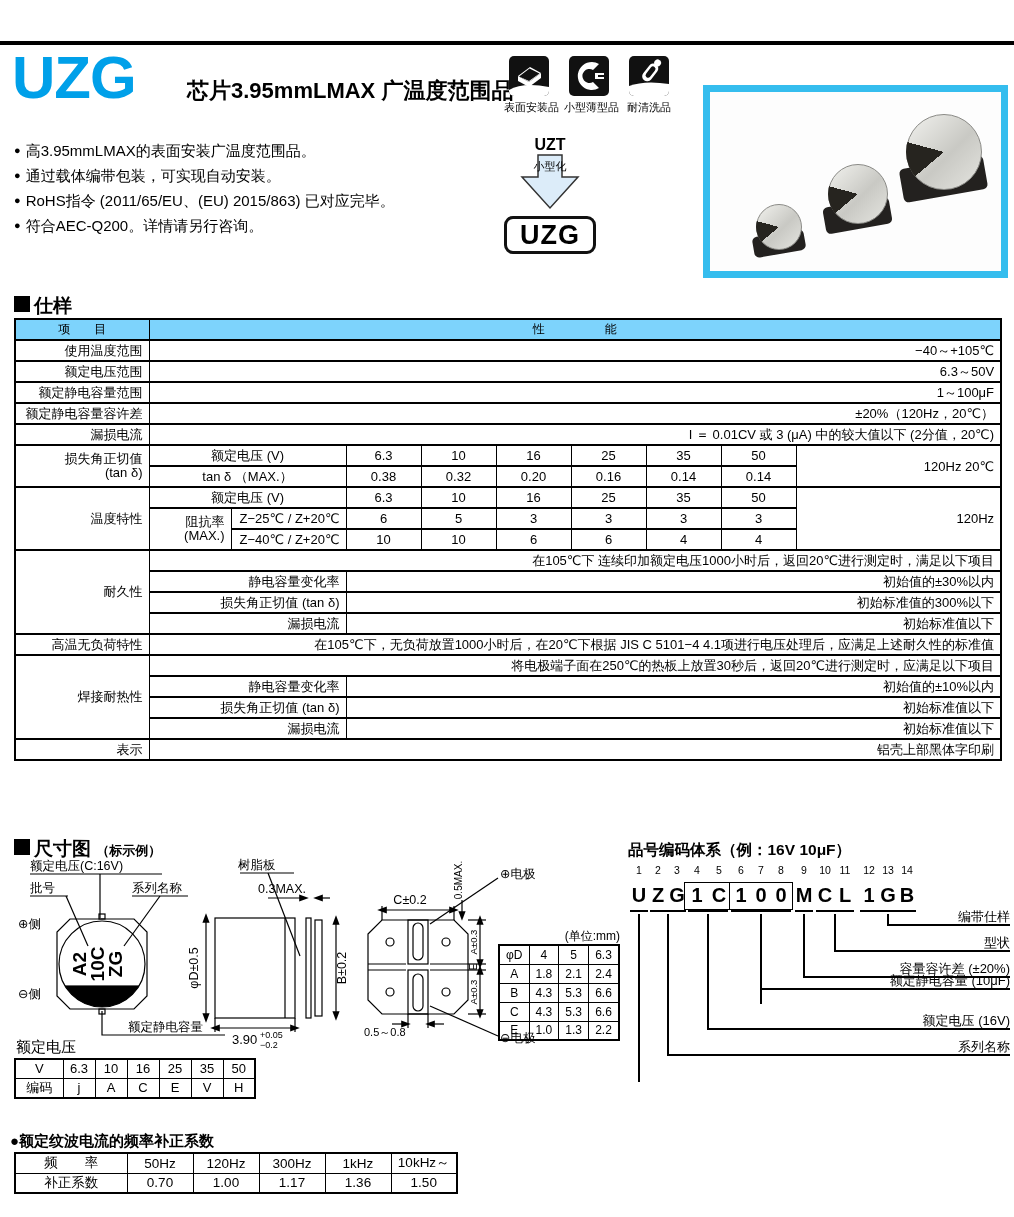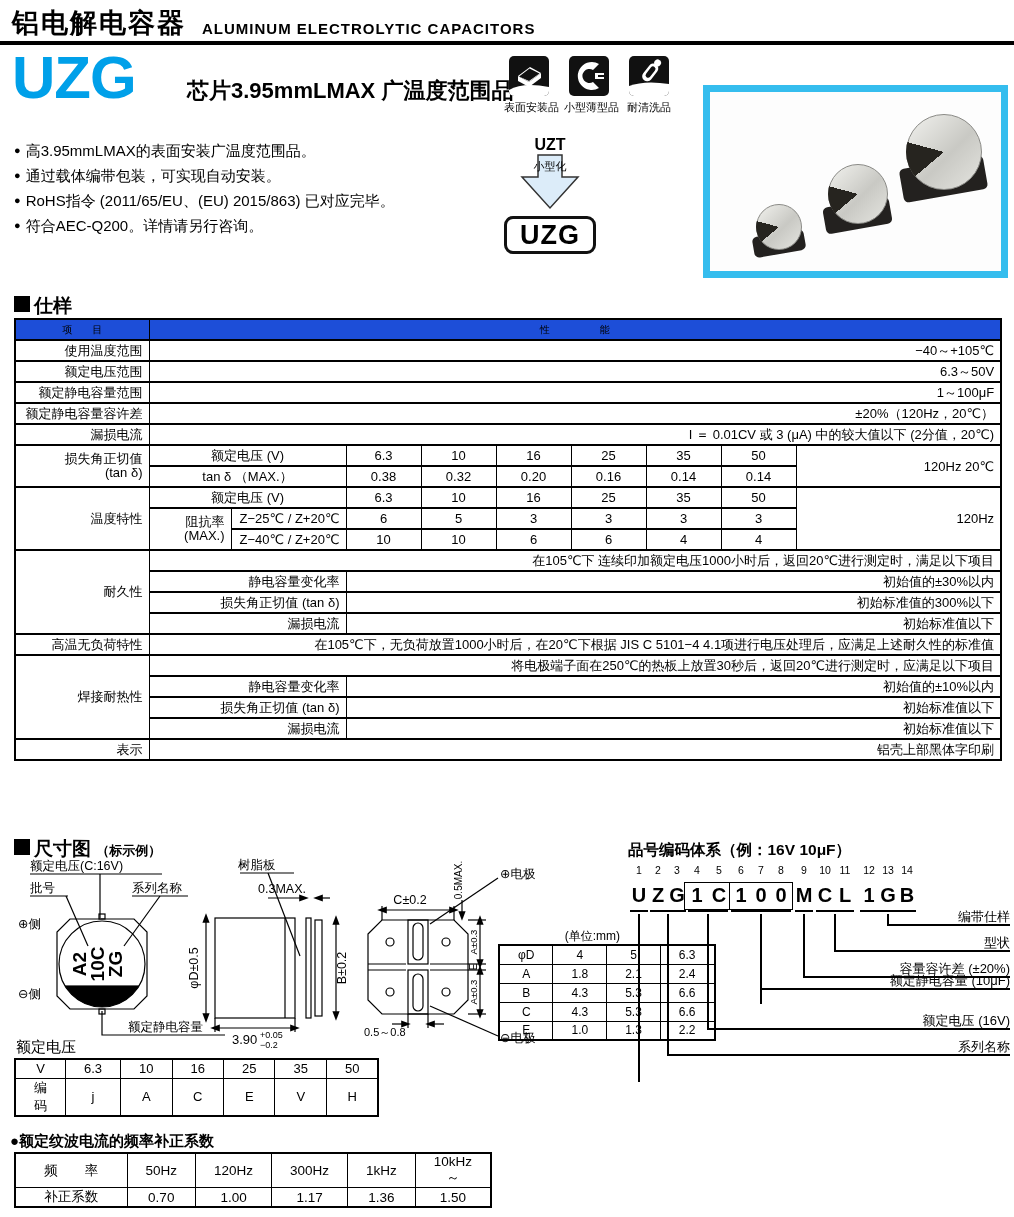--- a/index.html
+++ b/index.html
@@ -41,51 +41,47 @@
              font-size:27px; font-weight:bold; display:flex; align-items:center; justify-content:center; letter-spacing:1px; }
 
   .sec-title { font-size:19px; font-weight:bold; }
   .sec-title .sq { display:inline-block; width:16px; height:16px; background:#000; margin-right:4px; }
   .sec-note { font-size:13px; font-weight:bold; }
 
   
   table.spec { left:14px; top:318px; position:absolute; border-collapse:collapse; table-layout:fixed; width:986px; font-size:13px; }
   table.spec td { border:1px solid #000; border-top-width:2px; border-bottom-width:2px; height:21px; padding:0 6px; }
   table.spec { border:2px solid #000; }
-  td.hd { background:#1d4ed8; text-align:center; font-size:10px; }
+  td.hd { background:#7dd3fc; text-align:center; font-size:12px; }
   td.lbl { text-align:right; }
   td.ctr { text-align:center; }
   .small2 { line-height:14px; }
 
   
   table.mini { position:absolute; border-collapse:collapse; font-size:13px; }
-  table.mini td { border:1px solid #000; text-align:center; padding:0 18px; height:19px; }
+  table.mini td { border:1px solid #000; text-align:center; padding:0 1px; height:19px; }
   table.mini { border:2px solid #000; }
 
   
   .pn { left:628px; top:840px; width:382px; height:275px; }
   .pn-title { font-size:15.5px; font-weight:bold; }
   .pn-pos { position:absolute; width:22px; text-align:center; font-size:10.5px; top:24px; }
   .pn-ch { position:absolute; width:22px; text-align:center; font-size:20px; font-weight:bold; top:44px; }
   .pn-box { position:absolute; top:42px; height:28px; border:1.5px solid #000; }
   .pn-ul { position:absolute; top:70px; height:2px; background:#000; }
   .pn-vl { position:absolute; top:74px; width:2px; background:#000; }
   .pn-lab { position:absolute; right:0; border-bottom:2px solid #000; text-align:right; font-size:13px; height:18px; padding-bottom:1px; white-space:nowrap; }
 
   svg text { font-family:"Liberation Sans","DejaVu Sans",sans-serif; }
 </style>
 </head>
 <body>
 
 <div class="page">
 
-  <div class="abs hdr">
-    <span class="hdr-cjk">铝电解电容器</span>
-    <span class="hdr-en">ALUMINUM ELECTROLYTIC CAPACITORS</span>
-  </div>
   <div class="abs hdr-rule"></div>
 
   <div class="abs series-code" style="color:#00A0E9;">UZG</div>
   <div class="abs series-sub">芯片3.95mmLMAX 广温度范围品</div>
 
   <div class="abs icons">
     <div class="icon-cell">
       <div class="icon-box">
         <svg width="40" height="40" viewBox="0 0 40 40">
           <path d="M0,34 Q14,26 40,31 L40,40 L0,40 Z" fill="#fff"></path>

